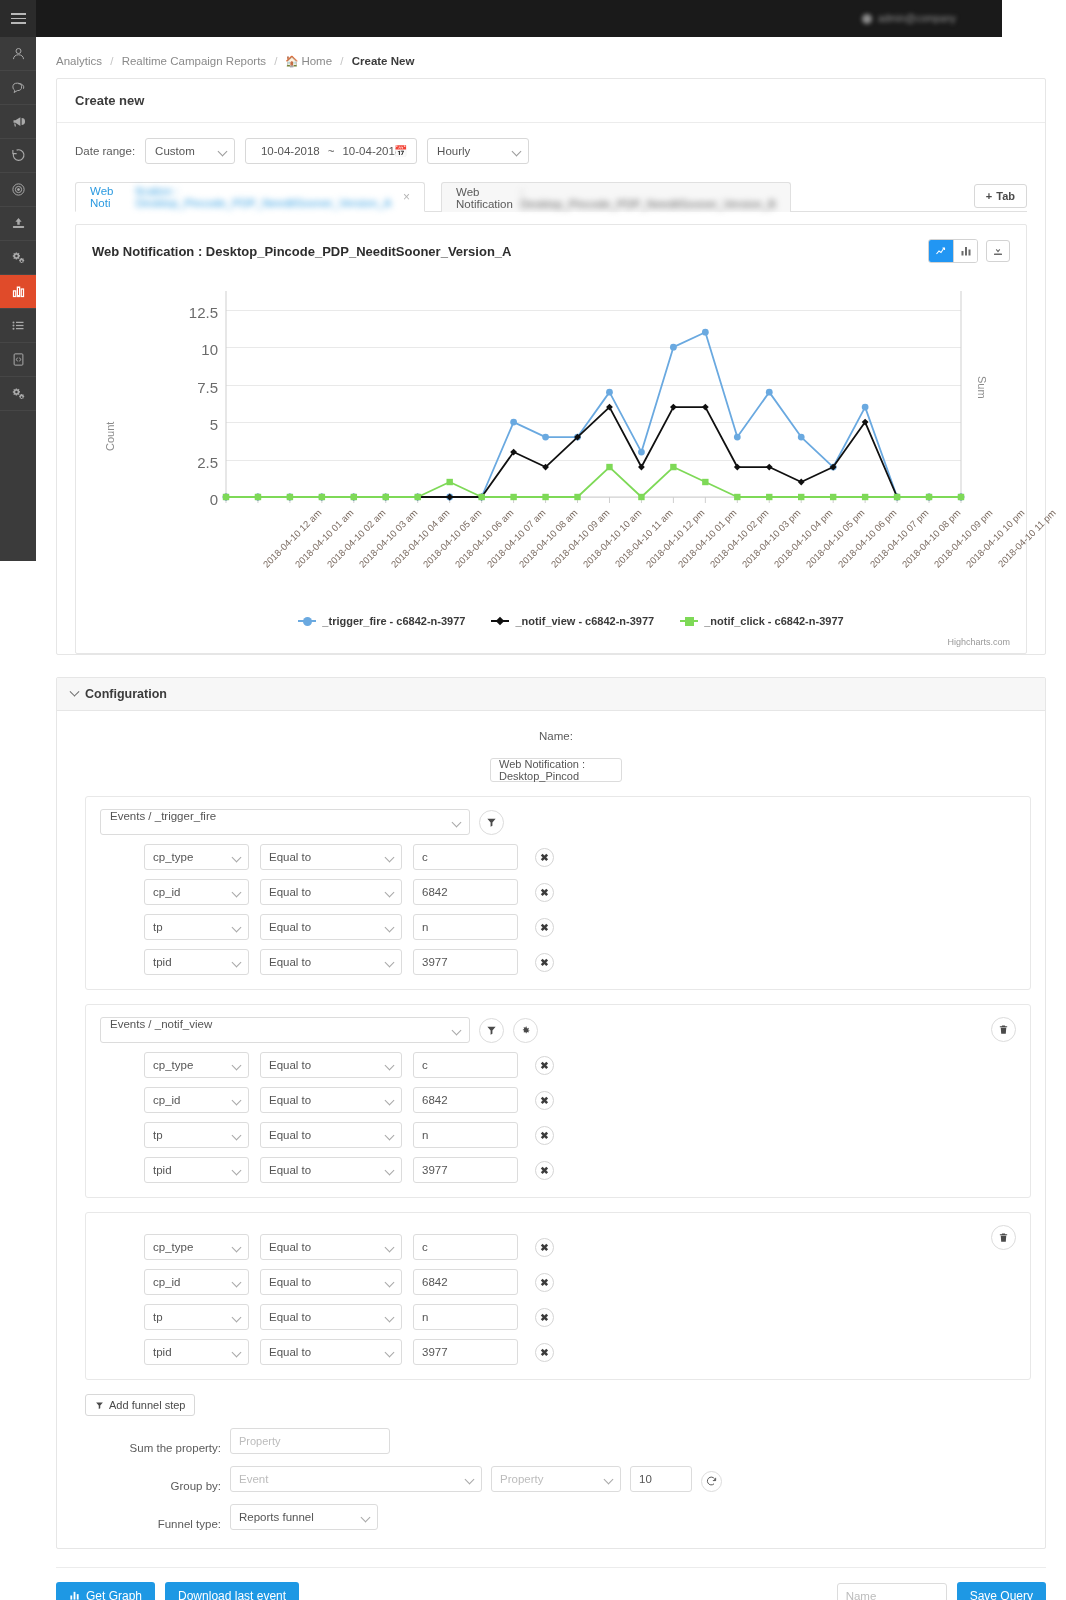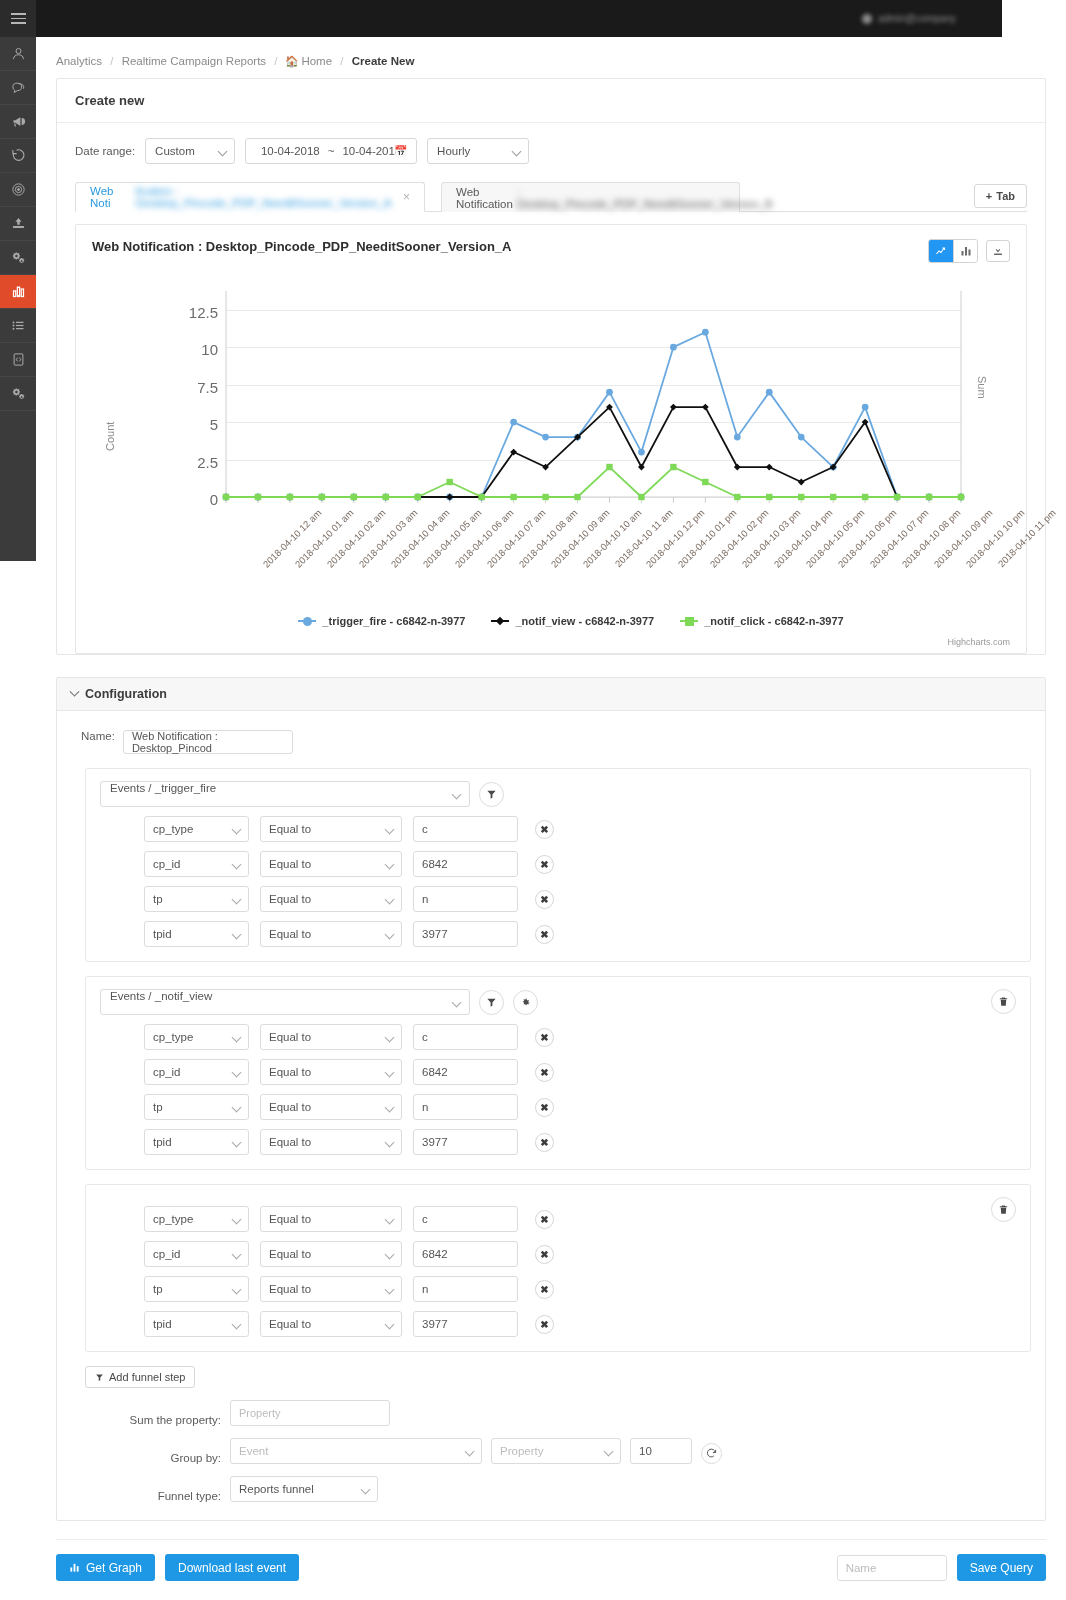--- a/index.html
+++ b/index.html
@@ -60,31 +60,31 @@
       font-size:11.5px; color:#555; position:relative; }
   .daterange .cal{ position:absolute; right:8px; font-size:11px; color:#8a8a8a; }
 
   
   .tabsrow{ position:relative; height:30px; margin:6px 18px 0 18px;
       border-bottom:1px solid #e0e0e0; }
   .tab{ position:absolute; top:0; height:30px; border:1px solid #e0e0e0;
       border-bottom:none; display:flex; align-items:center; padding:0 14px;
       font-size:11.5px; border-radius:3px 3px 0 0; }
   .tab.active{ left:0; width:350px; background:#fff; color:#2b9ae0; border-bottom:1px solid #fff; }
-  .tab.inactive{ left:366px; width:299px; background:#f7f7f7; color:#5a5a5a; }
+  .tab.inactive{ left:366px; width:350px; background:#f7f7f7; color:#5a5a5a; }
   .tab .blur{ filter:blur(3px); margin-left:4px; }
   .tab.inactive .blur{ filter:blur(3.4px); }
   .tab .xmark{ margin-left:auto; color:#b5b5b5; font-size:12px; }
   .btn-tab{ position:absolute; right:0; top:2px; height:24px; padding:0 11px;
       border:1px solid #d8d8d8; border-radius:3px; background:#fff;
       font-size:11px; color:#4a4a4a; display:flex; align-items:center; gap:4px; font-weight:bold; }
 
   
   .chartcard{ margin:12px 18px 0 18px; border:1px solid #e6e6e6; border-radius:2px; background:#fff; }
-  .chart-head{ display:flex; padding:14px 16px 10px 16px; }
+  .chart-head{ display:flex; align-items:center; padding:14px 16px 10px 16px; }
   .chart-title{ font-size:13px; font-weight:bold; color:#2e2e2e; }
   .chart-tools{ margin-left:auto; display:flex; align-items:center; gap:8px; }
   .tgroup{ display:flex; border:1px solid #d3d3d3; border-radius:3px; overflow:hidden; }
   .tbtn{ width:24px; height:22px; display:flex; align-items:center; justify-content:center;
       background:#fff; color:#6a6a6a; }
   .tbtn.on{ background:#2196f3; color:#fff; }
   .tbtn + .tbtn{ border-left:1px solid #d3d3d3; }
   .tbtn.solo{ border:1px solid #d3d3d3; border-radius:3px; }
   .tbtn svg{ width:12px; height:12px; }
 
@@ -113,21 +113,21 @@
   .lline{ width:18px; height:2px; position:relative; display:flex; align-items:center; justify-content:center; }
 
   
   .cfg{ margin:22px 20px 0 20px; border:1px solid #e6e6e6; border-radius:2px; }
   .cfg-head{ background:#f7f7f7; border-bottom:1px solid #e6e6e6; padding:9px 14px;
       font-size:12.5px; font-weight:bold; color:#3c3c3c; display:flex; align-items:center; gap:7px; }
   .caret{ width:7px; height:7px; border-right:1.6px solid #6a6a6a; border-bottom:1.6px solid #6a6a6a;
       transform:rotate(45deg) translate(-2px,-2px); }
   .cfg-body{ padding:14px 14px 18px 14px; }
 
-  .namerow{ display:flex; gap:8px; margin:5px 0 14px 10px; }
+  .namerow{ display:flex; align-items:center; gap:16px; margin:5px 0 14px 10px;flex-direction:column; }
   .inp{ height:24px; border:1px solid #dcdcdc; border-radius:3px; background:#fff;
       display:flex; align-items:center; padding:0 8px; font-size:11px; color:#555; }
   .inp.ph{ color:#bcbcbc; }
 
   .fgroup{ border:1px solid #e8e8e8; border-radius:3px; padding:12px 14px 14px 14px;
       margin:0 0 14px 14px; position:relative; }
   .fgtop{ display:flex; align-items:center; gap:9px; }
   .evsel{ position:relative; width:370px; height:26px; border:1px solid #dcdcdc; border-radius:3px;
       background:#fff; display:flex; align-items:center; padding:0 22px 12px 9px; font-size:11.5px; color:#555; }
   .evsel::after{ content:""; position:absolute; right:9px; top:9px; width:6px; height:6px;
@@ -499,21 +499,21 @@
   </div>
 
   <div class="cfg">
     <div class="cfg-head">
       <span class="caret"></span>
       <span>Configuration</span>
     </div>
     <div class="cfg-body">
       <div class="namerow">
         <span class="lbl">Name:</span>
-        <div class="inp" style="width:170px;">Web Notification : Desktop_Pincod</div>
+        <div class="inp" style="width:132px;">Web Notification : Desktop_Pincod</div>
       </div>
 
       <div id="groups">
           <div class="fgroup">
             <div class="fgtop">
               <div class="evsel">Events / _trigger_fire</div>
               <div class="circbtn">
                 <svg viewBox="0 0 24 24" fill="currentColor">
                   <path d="M3 4h18l-7 8v7l-4 2v-9z"></path>
                 </svg>

